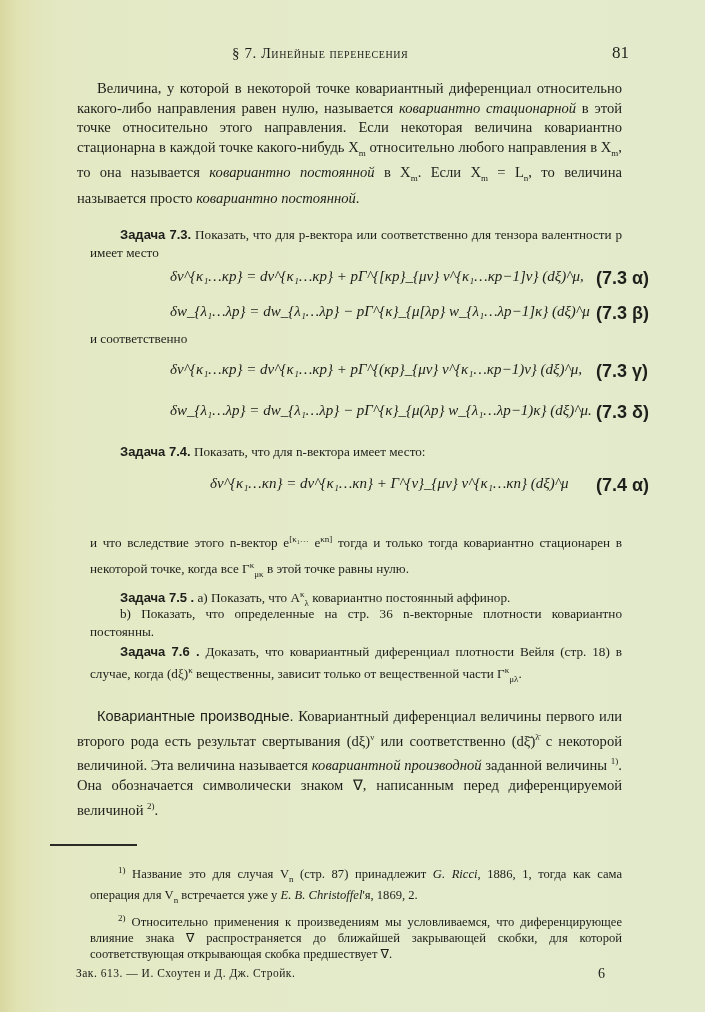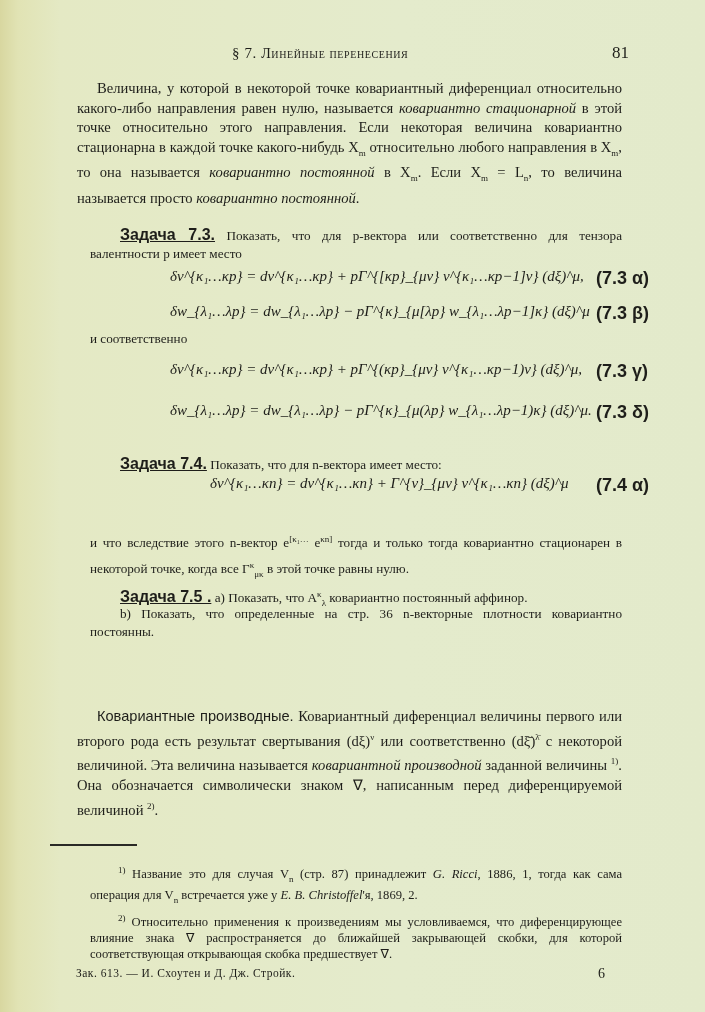--- a/index.html
+++ b/index.html
@@ -11,21 +11,21 @@
     position:relative;
   }
   .page { position:absolute; left:0; top:12px; width:705px; height:1012px; }
   .header { position:absolute; top:33px; left:0; width:705px; height:22px; }
   .running-head { position:absolute; left:232px; top:0; font-size:15px; letter-spacing:0.6px; }
   .running-head .sc { font-variant: small-caps; font-size:14px; }
   .page-num { position:absolute; left:612px; top:-2px; font-size:17px; }
   .para { position:absolute; left:77px; width:545px; font-size:14.6px; line-height:19.6px; text-align:justify; text-indent:20px; }
   .para i { font-style:italic; }
   .task { position:absolute; left:90px; width:532px; font-size:13.2px; line-height:17.5px; text-align:justify; }
-  .task b { font-family:"Liberation Sans", sans-serif; font-size:16px;text-decoration:underline; }
+  .task b { font-family:"Liberation Sans", sans-serif; font-size:13px; }
   .task.indent { text-indent:30px; }
   .eq { position:absolute; left:0; width:705px; height:24px; font-size:15px; font-style:italic; }
   .eq .body { position:absolute; white-space:nowrap; }
   .eq .num { position:absolute; left:596px; font-style:normal; font-weight:bold; font-family:"Liberation Sans", sans-serif; font-size:18px; }
   sup, sub { font-size:9px; }
   .rule { position:absolute; left:50px; top:832px; width:87px; height:1.5px; background:#2a2a26; }
   .fn { position:absolute; left:90px; width:532px; font-size:12.6px; line-height:16px; text-align:justify; }
   .fn.ind { text-indent:28px; }
   .footer { position:absolute; top:955px; left:76px; width:530px; font-size:11.5px; letter-spacing:0.5px; }
   .footer .sig { position:absolute; left:522px; top:-1px; font-size:14px; }
@@ -61,32 +61,33 @@
 
   <div class="eq" style="top:349px;">
     <span class="body" style="left:170px;"><span>δv^{κ₁…κp}</span> <span>= dv^{κ₁…κp} + pΓ^{(κp}_{μν} v^{κ₁…κp−1)ν} (dξ)^μ,</span></span>
     <span class="num">(7.3 γ)</span>
   </div>
   <div class="eq" style="top:390px;">
     <span class="body" style="left:170px;"><span>δw_{λ₁…λp}</span> <span>= dw_{λ₁…λp} − pΓ^{κ}_{μ(λp} w_{λ₁…λp−1)κ} (dξ)^μ.</span></span>
     <span class="num">(7.3 δ)</span>
   </div>
 
-  <div class="task indent" style="top:431px;margin-top:12px;"><b>Задача 7.4.</b><span> Показать, что для n-вектора имеет место:</span></div>
+  <div class="task indent" style="top:431px;"><b>Задача 7.4.</b><span> Показать, что для n-вектора имеет место:</span></div>
 
   <div class="eq" style="top:463px;">
     <span class="body" style="left:210px;"><span>δv^{κ₁…κn}</span> <span>= dv^{κ₁…κn} + Γ^{ν}_{μν} v^{κ₁…κn} (dξ)^μ</span></span>
     <span class="num">(7.4 α)</span>
   </div>
 
   <div class="task" style="top:500px; line-height:22px;margin-top:16px;"><span>и что вследствие этого n-вектор e</span><sup>[κ₁…</sup> e<sup>κn]</sup><span> тогда и только тогда ковариантно стационарен в некоторой точке, когда все Γ</span><sup>κ</sup><sub>μκ</sub><span> в этой точке равны нулю.</span></div>
 
   <div class="task indent" style="top:574px;"><b>Задача 7.5 .</b><span> a) Показать, что A</span><sup>κ</sup><sub>λ</sub><span> ковариантно постоянный аффинор.</span></div>
   <div class="task indent" style="top:593px;">b) Показать, что определенные на стр. 36 n-векторные плотности ковариантно постоянны.</div>
 
+  <div class="task indent" style="top:630px; line-height:19px;"><b>Задача 7.6 .</b><span> Доказать, что ковариантный диференциал плотности Вейля (стр. 18) в случае, когда (dξ)</span><sup>κ</sup><span> вещественны, зависит только от вещественной части Γ</span><sup>κ</sup><sub>μλ</sub><span>.</span></div>
 
   <div class="para" style="top:694px; line-height:20.5px;"><span class="bold-sans">Ковариантные производные.</span><span> Ковариантный диференциал величины первого или второго рода есть результат свертывания (dξ)</span><sup>ν</sup><span> или соответственно (dξ̄)</span><sup>λ̄</sup><span> с некоторой величиной. Эта величина называется </span><i>ковариантной производной</i><span> заданной величины </span><sup>1)</sup><span>. Она обозначается символически знаком ∇, написанным перед диференцируемой величиной </span><sup>2)</sup><span>.</span></div>
 
   <div class="rule"></div>
 
   <div class="fn ind" style="top:850px;"><sup>1)</sup><span> Название это для случая V</span><sub>n</sub><span> (стр. 87) принадлежит </span><i>G. Ricci</i><span>, 1886, 1, тогда как сама операция для V</span><sub>n</sub><span> встречается уже у </span><i>E. B. Christoffel</i><span>'я, 1869, 2.</span></div>
 
   <div class="fn ind" style="top:898px;"><sup>2)</sup><span> Относительно применения к произведениям мы условливаемся, что диференцирующее влияние знака ∇ распространяется до ближайшей закрывающей скобки, для которой соответствующая открывающая скобка предшествует ∇.</span></div>
 
   <div class="footer">

